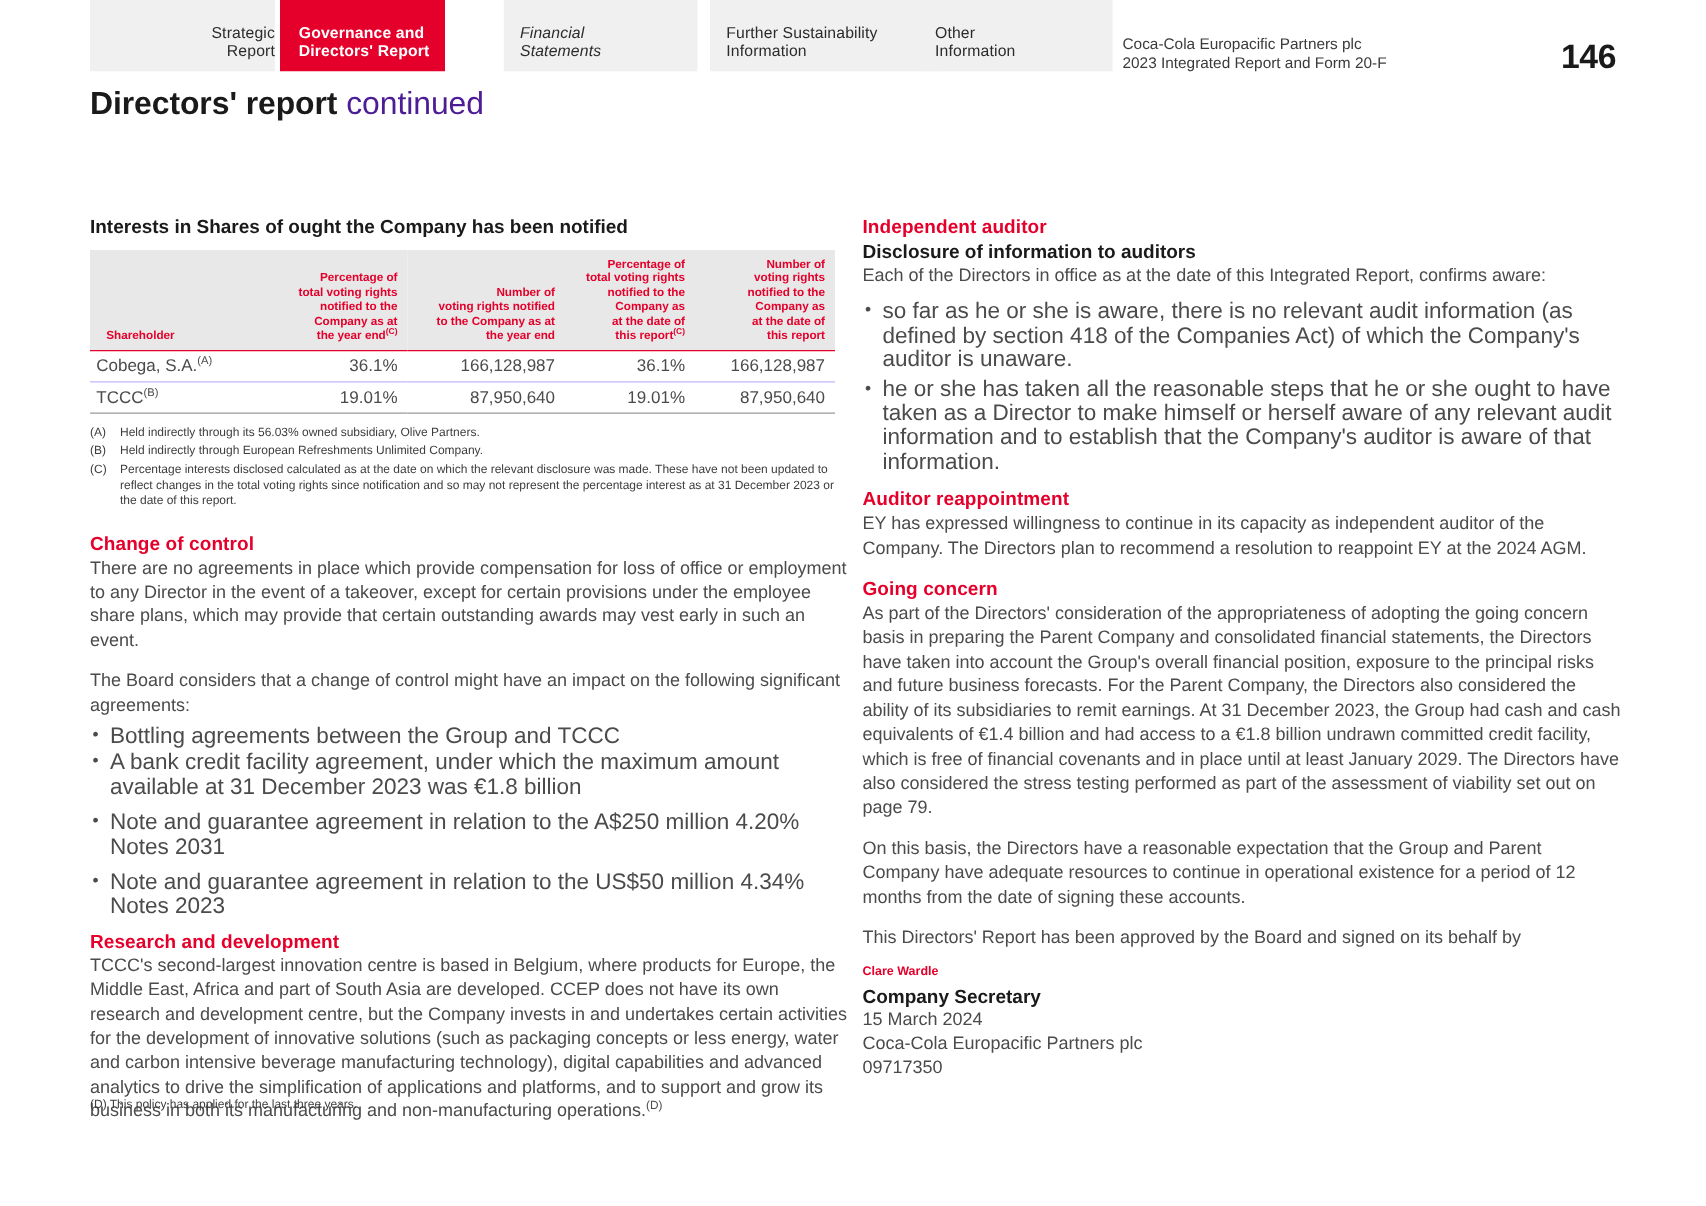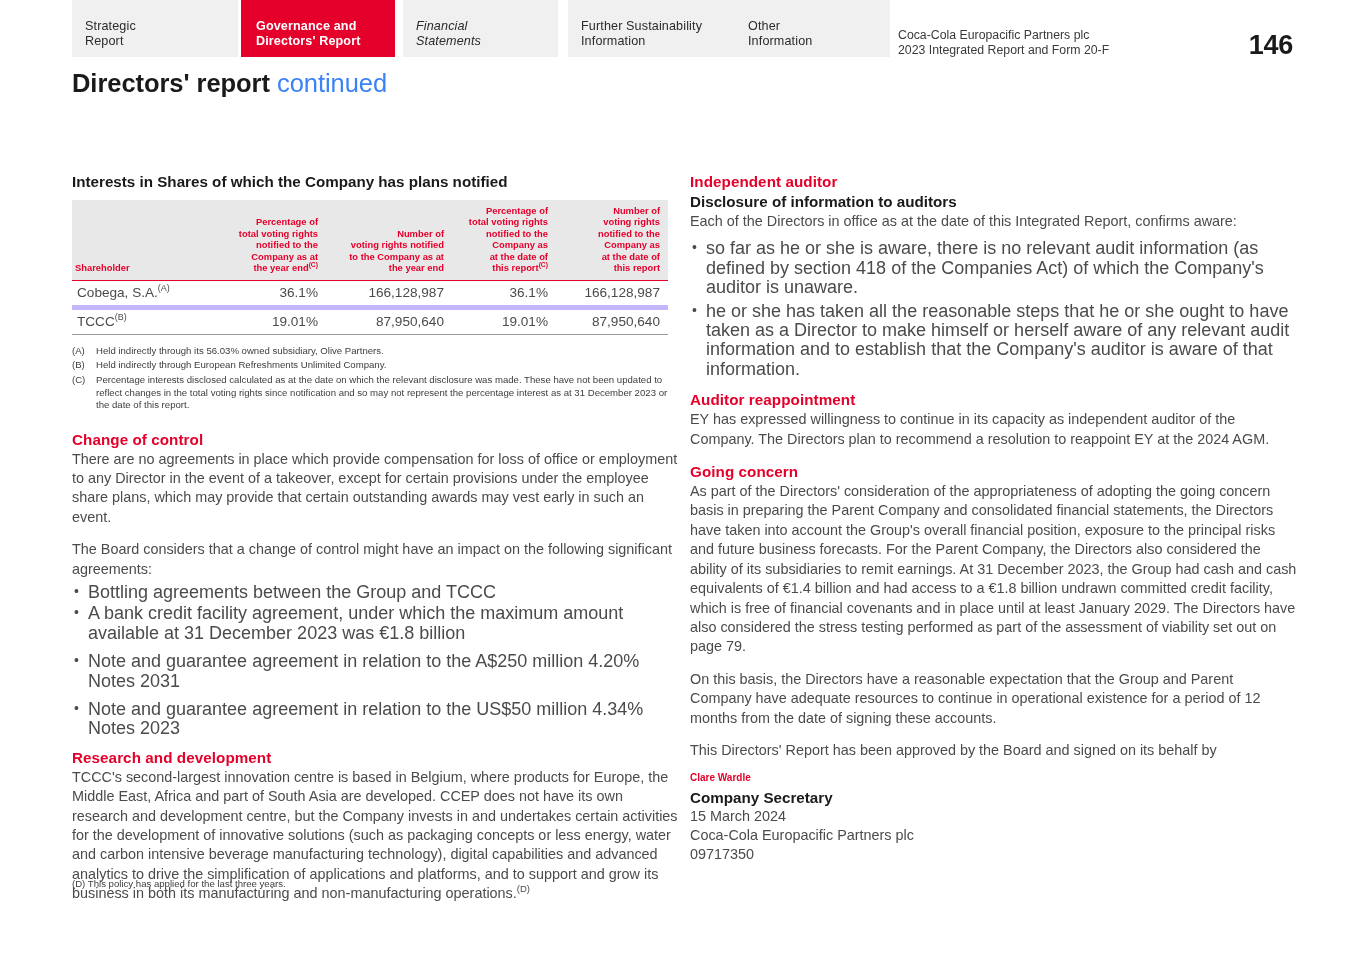--- a/index.html
+++ b/index.html
@@ -69,21 +69,21 @@
     left: 72px;
     top: 68px;
     font-size: 25.5px;
     line-height: 30px;
     font-weight: bold;
     color: #1a1a1a;
     letter-spacing: -0.002em;
   }
   .page-title .cont {
     font-weight: normal;
-    color: #3b82f6;
+    color: #4c1d95;
   }
 
   
   .col {
     position: absolute;
     top: 172px;
     width: 608px;
     font-size: 14.4px;
     line-height: 19.4px;
     color: #4b4b4b;
@@ -157,30 +157,30 @@
     line-height: 11.5px;
     font-weight: bold;
     vertical-align: bottom;
     text-align: right;
     padding: 0 8px 6px 0;
     height: 80px;
     border-bottom: 1.4px solid #e4002b;
   }
   table.t2 thead th.first {
     text-align: left;
-    padding-left: 3px;
+    padding-left: 13px;
     padding-right: 4px;
   }
   table.t2 tbody td {
     font-size: 13.6px;
     line-height: 17px;
     color: #4b4b4b;
     text-align: right;
     padding: 3px 8px 4px 0;
-    border-bottom: 5px solid #c4b5fd;
+    border-bottom: 1px solid #c4b5fd;
   }
   table.t2 tbody td.first {
     text-align: left;
     padding-left: 5px;
   }
   table.t2 tbody tr:last-child td { border-bottom: 1.4px solid #9a9a9a; }
   sup { font-size: 0.66em; vertical-align: super; line-height: 0; }
   th sup { font-size: 0.72em; }
 
   
@@ -231,25 +231,25 @@
     font-size: 14.4px;
     line-height: 18.6px;
   }
 </style>
 </head>
 <body>
 
 <div class="page">
 
   <div class="nav">
-    <div class="tab" style="left:72px;  width:166px;">
+    <div class="tab" style="left:72px;  width:148px;text-align:right;">
       <span class="ln">Strategic</span>
       <span class="ln">Report</span>
     </div>
-    <div class="tab active" style="left:241px; width:154px;padding-left:15px;">
+    <div class="tab active" style="left:224px; width:132px;padding-left:15px;">
       <span class="ln">Governance and</span>
       <span class="ln">Directors' Report</span>
     </div>
     <div class="tab" style="left:403px; width:155px;font-style:italic;">
       <span class="ln">Financial</span>
       <span class="ln">Statements</span>
     </div>
     <div class="tab" style="left:568px; width:185px;">
       <span class="ln">Further Sustainability</span>
       <span class="ln">Information</span>
@@ -267,21 +267,21 @@
 
   <div class="page-number">146</div>
 
   <div class="page-title">
     <span>Directors' report</span>
     <span class="cont">continued</span>
   </div>
 
   <div class="col col-left">
 
-    <div class="table-caption">Interests in Shares of which the Company has plans notified</div>
+    <div class="table-caption">Interests in Shares of ought the Company has been notified</div>
 
     <table class="t2">
       <colgroup>
         <col style="width:140px">
         <col style="width:114px">
         <col style="width:126px">
         <col style="width:104px">
         <col style="width:112px">
       </colgroup>
       <thead>

